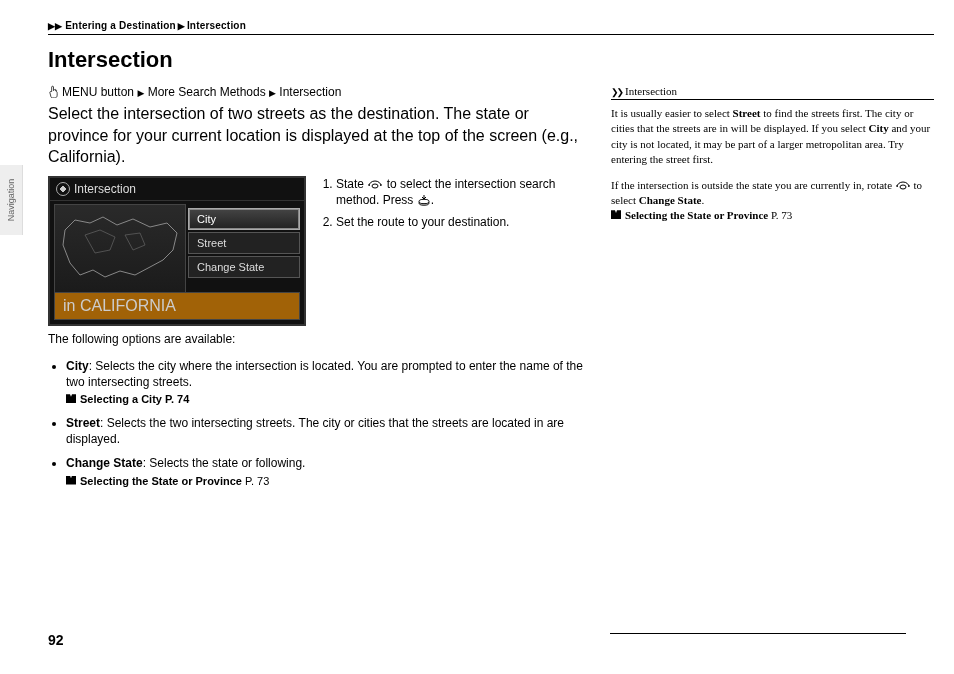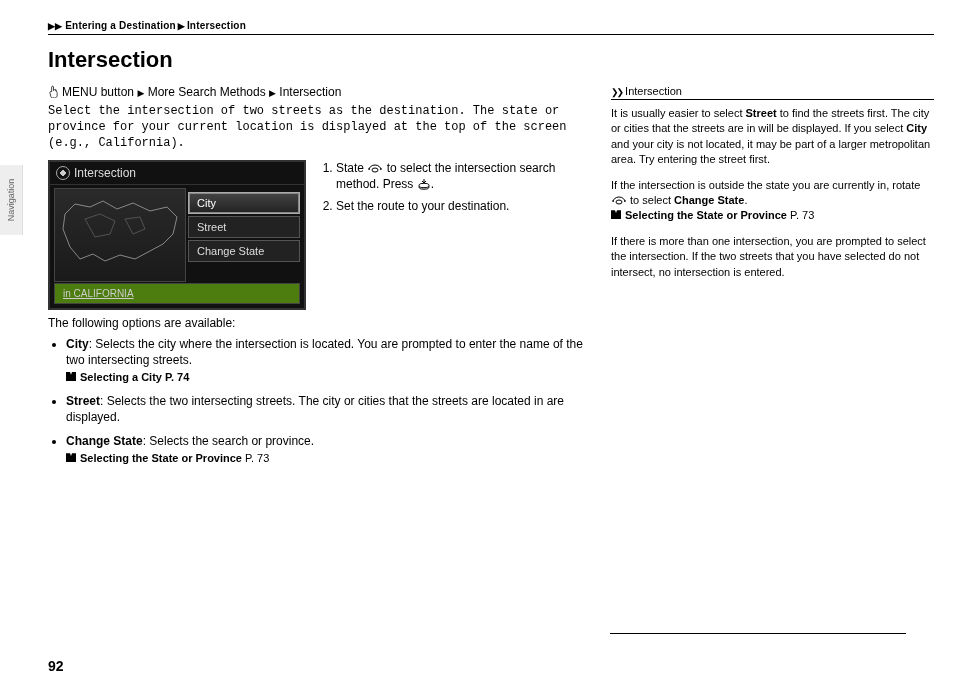--- a/index.html
+++ b/index.html
@@ -35,37 +35,36 @@
   .title {
     font-size: 22px;
     font-weight: bold;
     margin: 0 0 12px 0;
   }
   .columns {
     display: flex;
     gap: 18px;
   }
   .col-left { width: 545px; }
-  .col-right { flex: 1; }
+  .col-right { flex: 1; font-family: Liberation Serif, serif; }
   .menu-path {
     font-size: 12px;
     margin-bottom: 4px;
   }
   .menu-path .bold { font-weight: normal; }
   .hand-icon {
     display: inline-block;
     width: 11px; height: 13px;
     vertical-align: -2px;
     margin-right: 3px;
   }
   .intro {
-    font-size: 12px;
+    font-size: 16px;
     line-height: 1.35;
     margin-bottom: 8px;
-    font-family: Liberation Mono, monospace;
   }
   .inst-row {
     display: flex;
     gap: 12px;
   }
   
   .nav-screen {
     width: 258px;
     height: 150px;
     border: 2px solid #333;
@@ -115,26 +114,25 @@
     border: 1px solid #aaa;
     background: linear-gradient(#444,#222);
     box-shadow: 0 0 0 1px #888 inset;
     color: #fff;
   }
   .state-bar {
     position: absolute;
     left: 4px; bottom: 4px;
     width: 246px;
     color: #ccc;
-    font-size: 10px;
+    font-size: 16px;
     padding: 4px 8px;
-    background: #4d7c0f;
+    background: #a16207;
     border: 1px solid #444;
     box-sizing: border-box;
-    text-decoration: underline;
   }
   .steps {
     font-size: 12px;
     line-height: 1.35;
   }
   .steps ol { margin: 0; padding-left: 18px; }
   .steps li { margin-bottom: 6px; }
   .ref-link {
     font-size: 11px;
     font-weight: bold;
@@ -146,21 +144,21 @@
     background: #000;
     margin-right: 4px;
     vertical-align: 0px;
     clip-path: polygon(0 0, 40% 0, 50% 30%, 60% 0, 100% 0, 100% 100%, 0 100%);
   }
   .after-img {
     font-size: 12px;
     margin-top: 6px;
   }
   ul.options {
-    margin: 6px 0 0 0;
+    margin: 12px 0 0 0;
     padding-left: 18px;
     font-size: 12px;
     line-height: 1.35;
   }
   ul.options li { margin-bottom: 8px; }
   
   .side-header {
     font-size: 11px;
     border-bottom: 1px solid #000;
     padding-bottom: 2px;
@@ -181,21 +179,21 @@
     vertical-align: -2px;
   }
   .press-icon {
     display: inline-block;
     vertical-align: -3px;
   }
   
   .page-num {
     position: absolute;
     left: 48px;
-    bottom: 0;
+    bottom: 26px;
     font-size: 14px;
     font-weight: bold;
   }
   
   .side-tab {
     position: absolute;
     left: 0;
     top: 165px;
     width: 22px;
     height: 70px;
@@ -292,40 +290,39 @@
       <div class="after-img">The following options are available:</div>
       <ul class="options">
         <li>
           <b>City</b><span>: Selects the city where the intersection is located. You are prompted to enter the name of the two intersecting streets.</span>
           <div class="ref-link"><span class="book-icon"></span><span>Selecting a City</span> <span style="font-weight:bold">P. 74</span></div>
         </li>
         <li>
           <b>Street</b><span>: Selects the two intersecting streets. The city or cities that the streets are located in are displayed.</span>
         </li>
         <li>
-          <b>Change State</b><span>: Selects the search or province.</span>
+          <b>Change State</b><span>: Selects the state or following.</span>
           <div class="ref-link"><span class="book-icon"></span><span>Selecting the State or Province</span> <span style="font-weight:normal">P. 73</span></div>
         </li>
       </ul>
     </div>
 
     <div class="col-right">
       <div class="side-header">
         <span class="chev">❯❯</span><span>Intersection</span>
       </div>
       <div class="side-body">
         <p><span>It is usually easier to select </span><b>Street</b><span> to find the streets first. The city or cities that the streets are in will be displayed. If you select </span><b>City</b><span> and your city is not located, it may be part of a larger metropolitan area. Try entering the street first.</span></p>
         <p>
           <span>If the intersection is outside the state you are currently in, rotate </span><svg class="dial-icon" width="16" height="12" viewBox="0 0 16 12">
               <path d="M2 8 A6 5 0 0 1 14 8" fill="none" stroke="#000" stroke-width="1"></path>
               <ellipse cx="8" cy="8" rx="3" ry="2" fill="none" stroke="#000" stroke-width="1"></ellipse>
               <path d="M2 8 l-1 -2 l2 1 z M14 8 l1 -2 l-2 1 z" fill="#000"></path>
             </svg><span> to select </span><b>Change State</b><span>.</span><br>
           <span class="ref-link"><span class="book-icon"></span><b>Selecting the State or Province</b> <span style="font-weight:normal">P. 73</span></span>
         </p>
-        <p>If there is more than one intersection, you are prompted to select the intersection. If the two streets that you have selected do not intersect, no intersection is entered.</p>
       </div>
     </div>
   </div>
 
   <div class="bottom-rule"></div>
   <div class="page-num">92</div>
 </div>
 
 </body></html>

